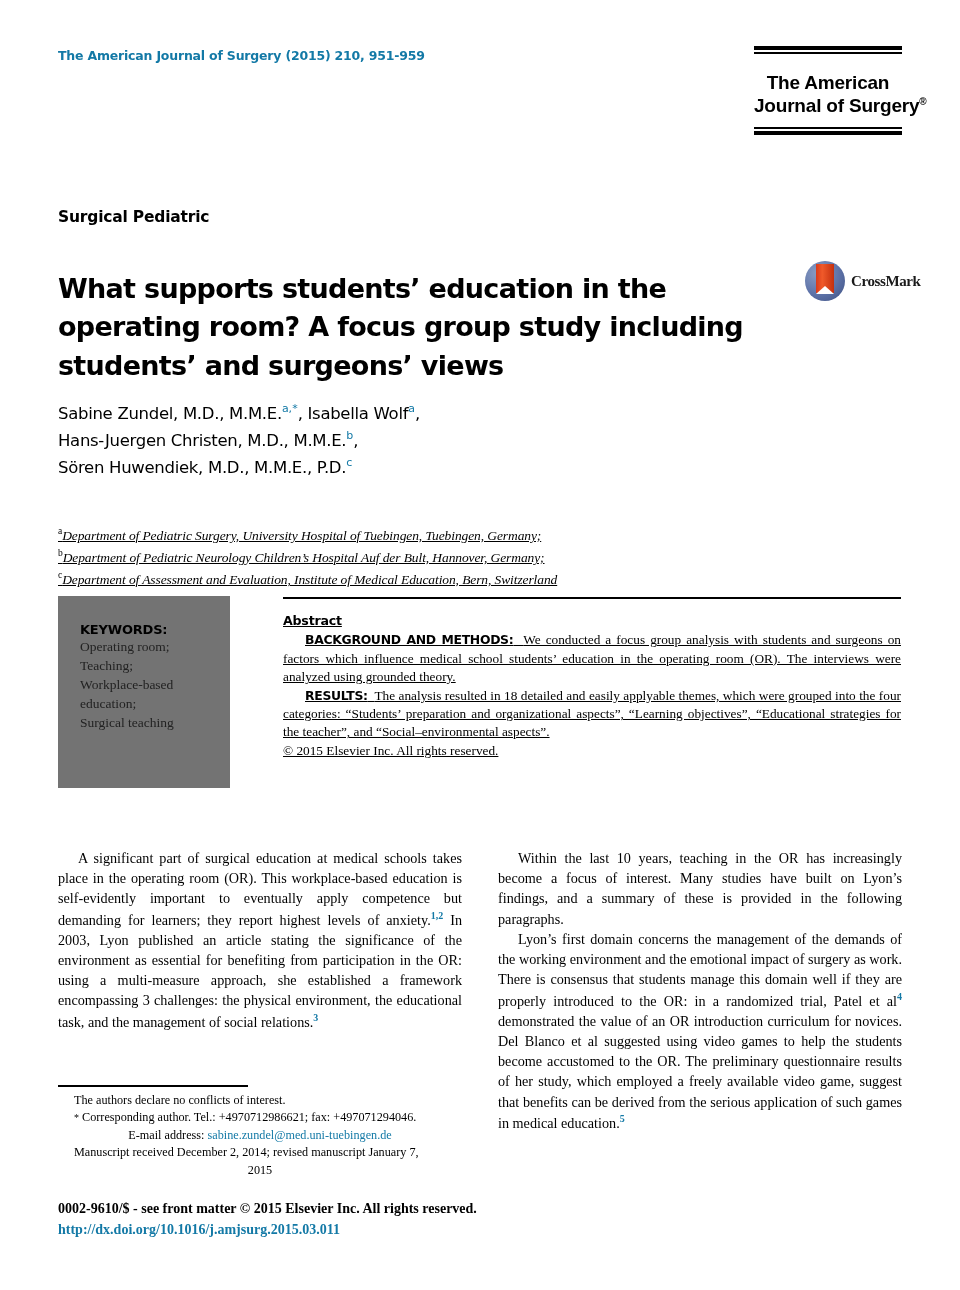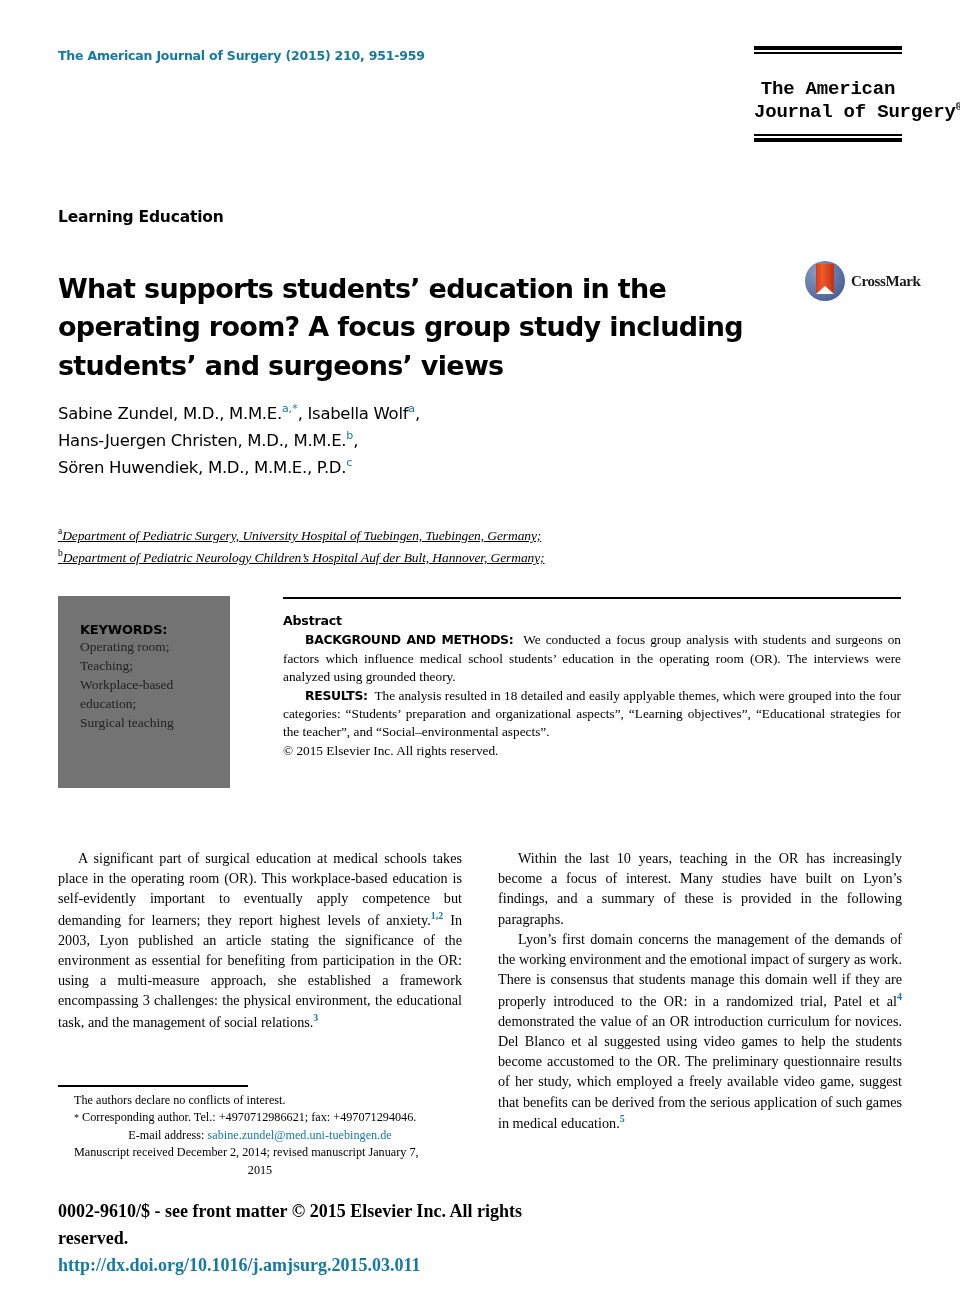--- a/index.html
+++ b/index.html
@@ -54,25 +54,25 @@
     background: #000;
   }
   .logo-rule-top .thin, .logo-rule-bottom .thin {
     height: 2px;
     background: #000;
   }
   .logo-rule-top .gap, .logo-rule-bottom .gap {
     height: 2px;
   }
   .logo-title {
-    font-family: Liberation Mono, monospace;
+    font-family: Liberation Sans, sans-serif;
     font-weight: bold;
     font-size: 19px;
     line-height: 1.22;
-    padding: 24px 0 10px 0;
+    padding: 17px 0 10px 0;
     letter-spacing: -0.2px;
   }
   .logo-title .l2 { white-space: nowrap; }
   .logo-title sup { font-size: 10px; vertical-align: super; }
 
   
   .section-label {
     position: absolute;
     left: 58px;
     top: 208px;
@@ -218,20 +218,21 @@
   }
   .abstract {
     position: absolute;
     left: 283px;
     top: 612px;
     width: 618px;
     font-family: "Liberation Serif", serif;
     font-size: 13.3px;
     line-height: 1.385;
     text-align: justify;
+    text-decoration: underline;
   }
   .abstract-heading {
     font-family: "DejaVu Sans", sans-serif;
     font-weight: bold;
     font-size: 12.6px;
     letter-spacing: -0.2px;
     margin-bottom: 2px;
   }
   .abstract p {
     margin: 0;
@@ -303,21 +304,21 @@
   .fn-star { font-size: 10px; }
 
   
   .colophon {
     position: absolute;
     left: 58px;
     top: 1198px;
     width: 500px;
     font-family: "Liberation Serif", serif;
     font-weight: bold;
-    font-size: 18px;
+    font-size: 14px;
     line-height: 1.50;
   }
   .colophon .doi {
     color: #1379a6;
     font-weight: bold;
   }
 </style>
 </head>
 <body>
 
@@ -337,40 +338,41 @@
       <div>The American</div>
       <div class="l2"><span>Journal of Surgery</span><sup>®</sup></div>
     </div>
     <div class="logo-rule-bottom">
       <div class="thin"></div>
       <div class="gap"></div>
       <div class="thick"></div>
     </div>
   </div>
 
-  <div class="section-label">Learning Education</div>
+  <div class="section-label">Surgical Pediatric</div>
 
   <h1 class="article-title">What supports students’ education in the operating room? A focus group study including students’ and surgeons’ views</h1>
 
   <div class="crossmark">
     <div class="cm-badge">
       <div class="cm-ribbon"></div>
     </div>
     <div class="cm-text">CrossMark</div>
   </div>
 
   <div class="authors">
     <div><span>Sabine Zundel, M.D., M.M.E.</span><sup>a,</sup><sup>*</sup><span>, Isabella Wolf</span><sup>a</sup><span>,</span></div>
     <div><span>Hans-Juergen Christen, M.D., M.M.E.</span><sup>b</sup><span>,</span></div>
     <div><span>Sören Huwendiek, M.D., M.M.E., P.D.</span><sup>c</sup></div>
   </div>
 
   <div class="affiliations">
     <div><sup>a</sup><span>Department of Pediatric Surgery, University Hospital of Tuebingen, Tuebingen, Germany;</span></div>
     <div><sup>b</sup><span>Department of Pediatric Neurology Children’s Hospital Auf der Bult, Hannover, Germany;</span></div>
+    <div><sup>c</sup><span>Department of Assessment and Evaluation, Institute of Medical Education, Bern, Switzerland</span></div>
   </div>
 
   <aside class="keywords-box">
     <div class="keywords-heading">KEYWORDS:</div>
     <div class="keywords-list" style="white-space: pre-line;">Operating room;
 Teaching;
 Workplace-based education;
 Surgical teaching</div>
   </aside>
 

